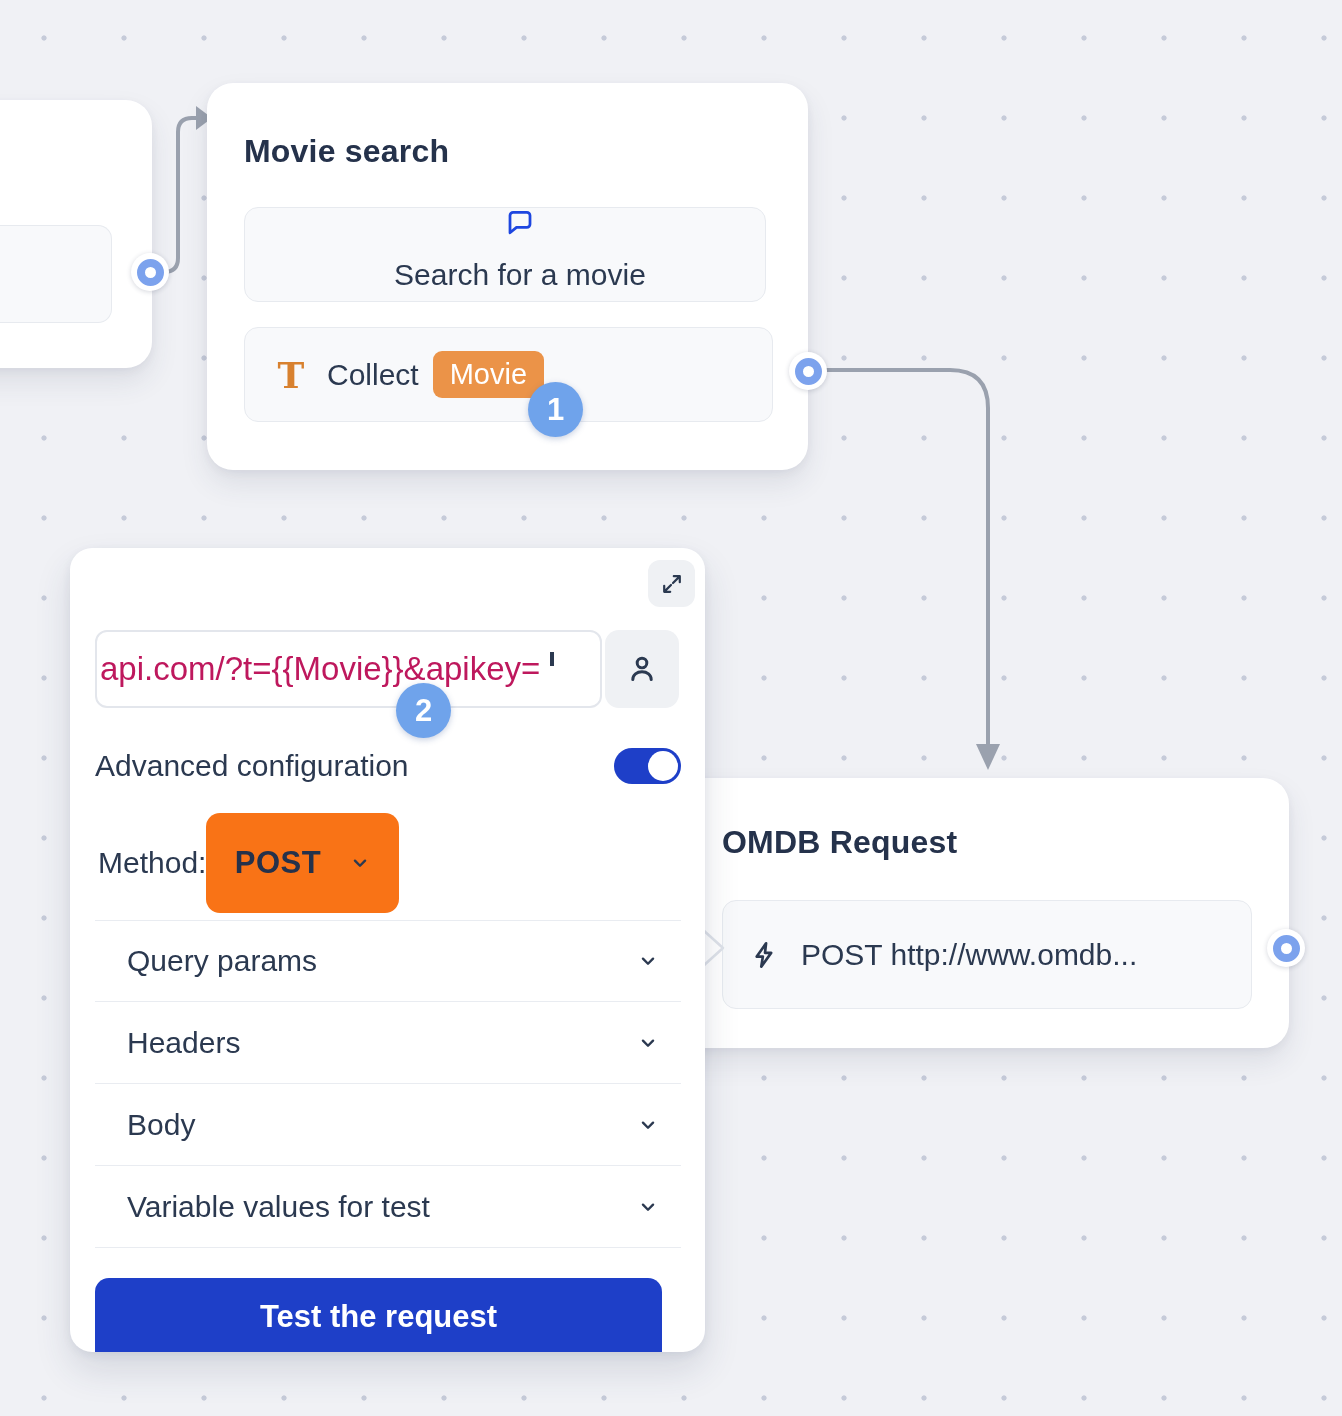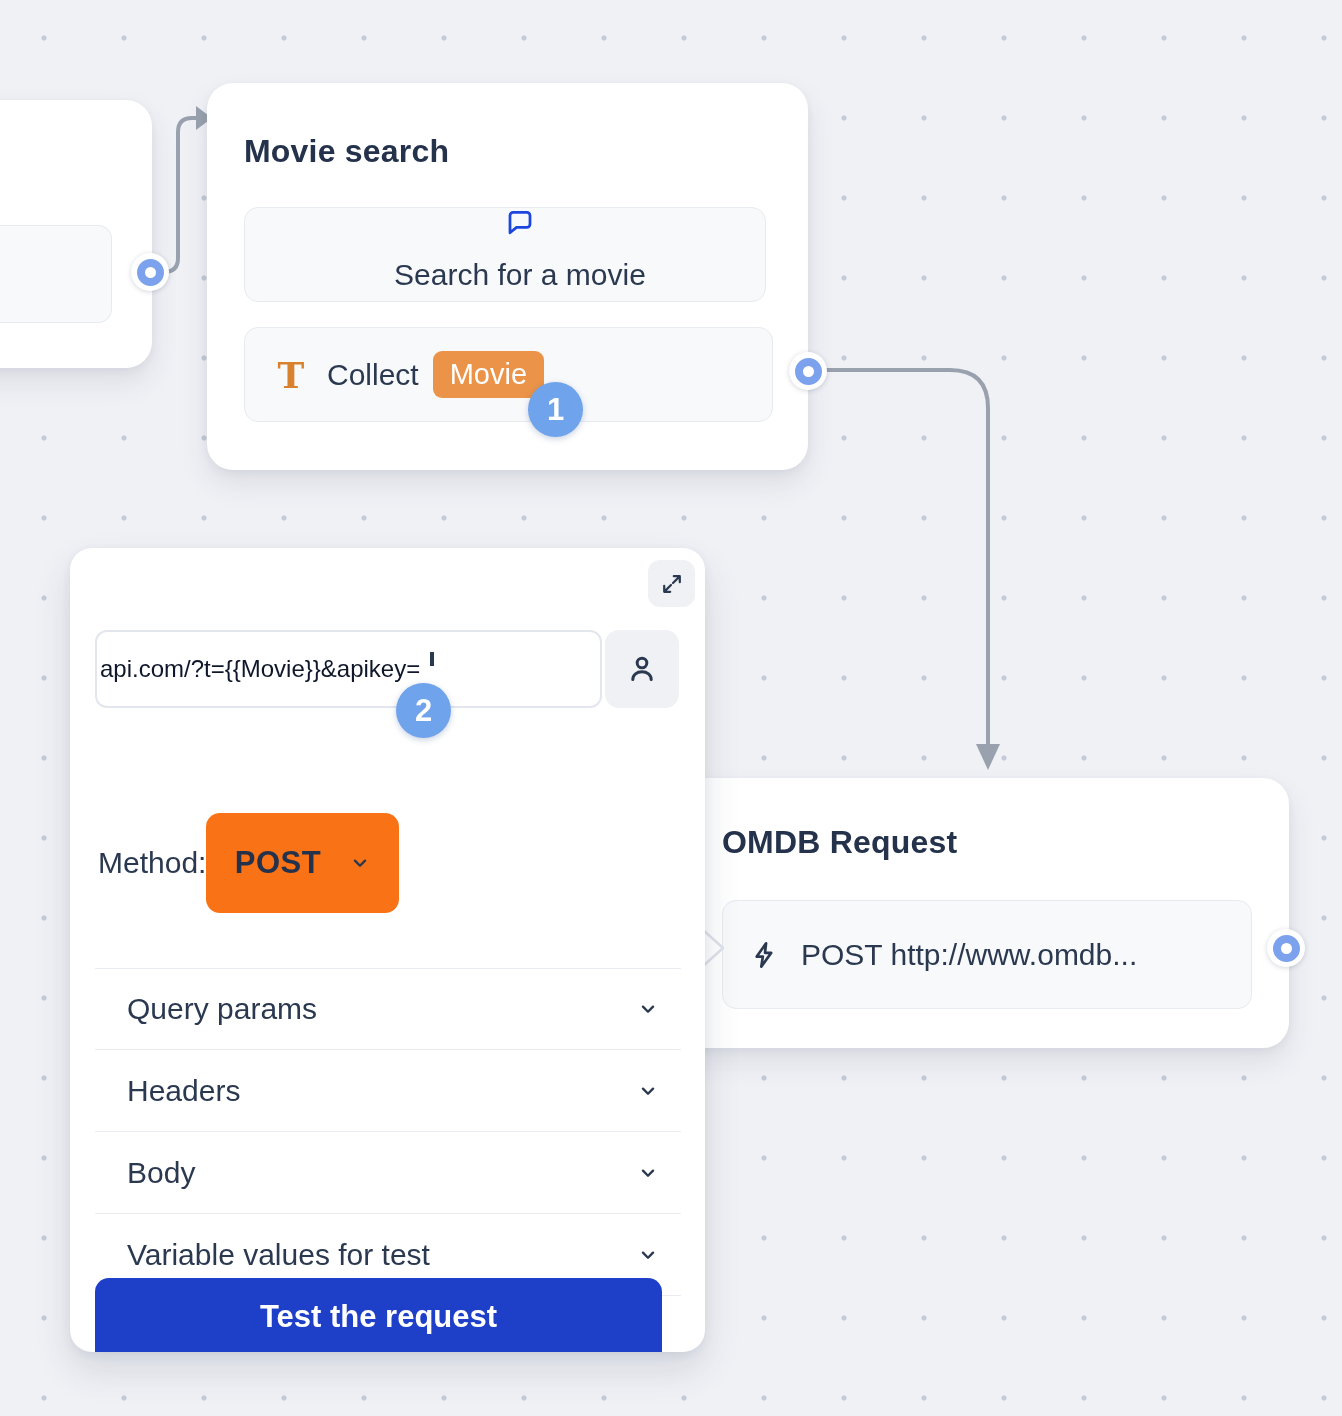--- a/index.html
+++ b/index.html
@@ -87,21 +87,21 @@
   }
   .expand-btn{left:578px;top:12px;width:47px;height:47px;}
   .person-btn{left:535px;top:82px;width:74px;height:78px;border-radius:14px;}
 
   .url-box{
     position:absolute;left:25px;top:82px;width:507px;height:78px;box-sizing:border-box;
     border:2px solid #e3e6ec;border-radius:12px;background:#fff;
     display:flex;align-items:center;overflow:hidden;padding:0 16px;
   }
   .url-text{
-    font-size:24px;color:#0f172a;white-space:nowrap;margin-left:-13px;
+    font-size:33px;color:#be185d;white-space:nowrap;margin-left:-13px;
   }
   .clip-tick{
     display:inline-block;flex:none;width:4px;height:14px;background:#2b3950;
     margin-left:10px;transform:translateY(-10px);
   }
 
   .adv-row{
     position:absolute;left:25px;top:200px;width:586px;height:36px;
     display:flex;align-items:center;justify-content:space-between;
   }
@@ -116,21 +116,21 @@
   .method-row{
     position:absolute;left:28px;top:270px;width:586px;height:90px;
     display:flex;align-items:center;
   }
   .method-select{
     width:193px;height:100px;background:#f97316;border:none;border-radius:14px;cursor:pointer;
     display:flex;align-items:center;justify-content:center;gap:28px;
   }
   .method-select .method-value{font-size:31px;font-weight:700;color:#25324b;letter-spacing:.5px;}
 
-  .sections{position:absolute;left:25px;top:372px;width:586px;margin-top:48px;}
+  .sections{position:absolute;left:25px;top:372px;width:586px;}
   .section-row{
     height:82px;border-bottom:1.5px solid #e9ecf1;box-sizing:border-box;cursor:pointer;
     display:flex;align-items:center;justify-content:space-between;
     padding:0 22px 0 32px;
   }
   .section-row:first-child{border-top:1.5px solid #e9ecf1;}
 
   .test-btn{
     position:absolute;left:25px;top:730px;width:567px;height:90px;
     background:#1e3fc8;color:#fff;border:none;border-radius:14px;cursor:pointer;
@@ -198,20 +198,26 @@
       <span class="clip-tick"></span>
     </div>
 
     <button class="icon-btn person-btn">
       <svg width="34" height="34" viewBox="0 0 24 24">
         <circle cx="12" cy="7.8" r="3.4" fill="none" stroke="#2b3950" stroke-width="2.1"></circle>
         <path d="M5.5 19.5 c0 -3.4 2.9 -5.5 6.5 -5.5 s6.5 2.1 6.5 5.5" fill="none" stroke="#2b3950" stroke-width="2.1" stroke-linecap="round"></path>
       </svg>
     </button>
 
+    <div class="adv-row">
+      <span class="panel-label">Advanced configuration</span>
+      <div class="toggle">
+        <div class="knob"></div>
+      </div>
+    </div>
 
     <div class="method-row">
       <span class="panel-label">Method:</span>
       <button class="method-select">
         <span class="method-value">POST</span>
         <svg width="22" height="22" viewBox="0 0 24 24">
           <path d="M6.5 9.5 L12 15 L17.5 9.5" fill="none" stroke="#2b3950" stroke-width="2.6" stroke-linecap="round" stroke-linejoin="round"></path>
         </svg>
       </button>
     </div>

